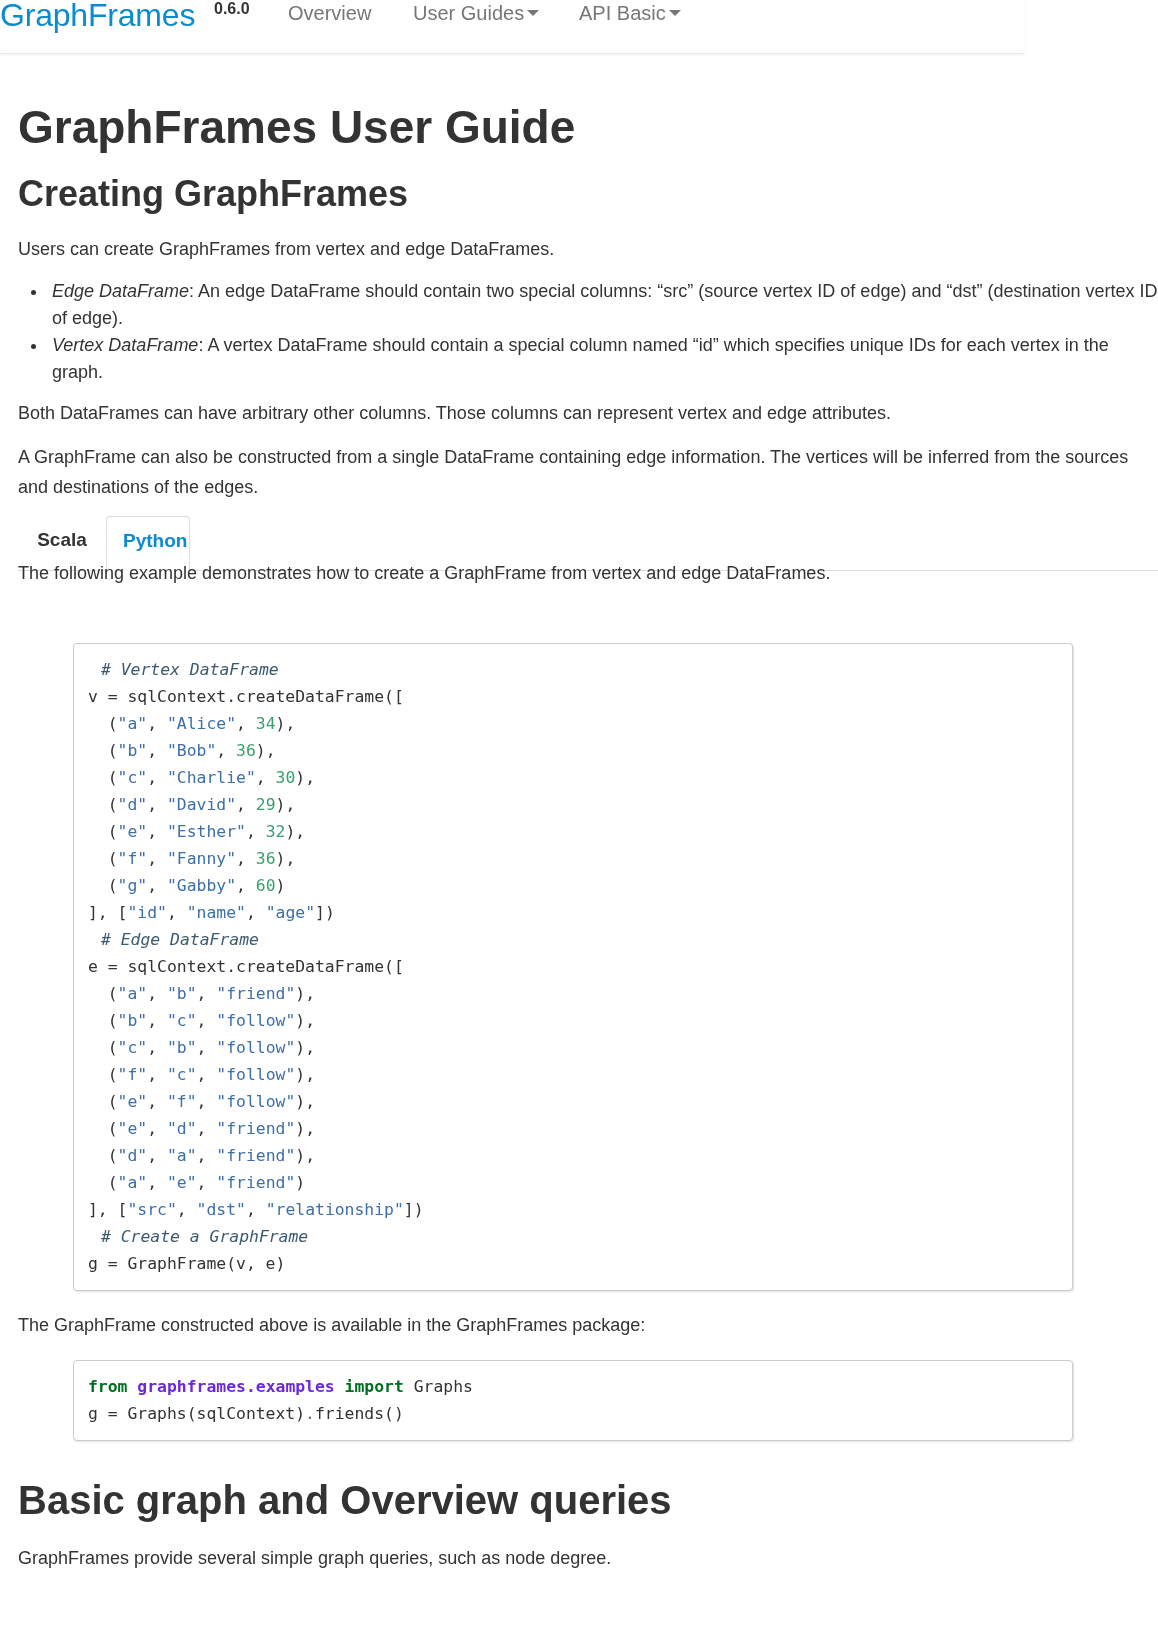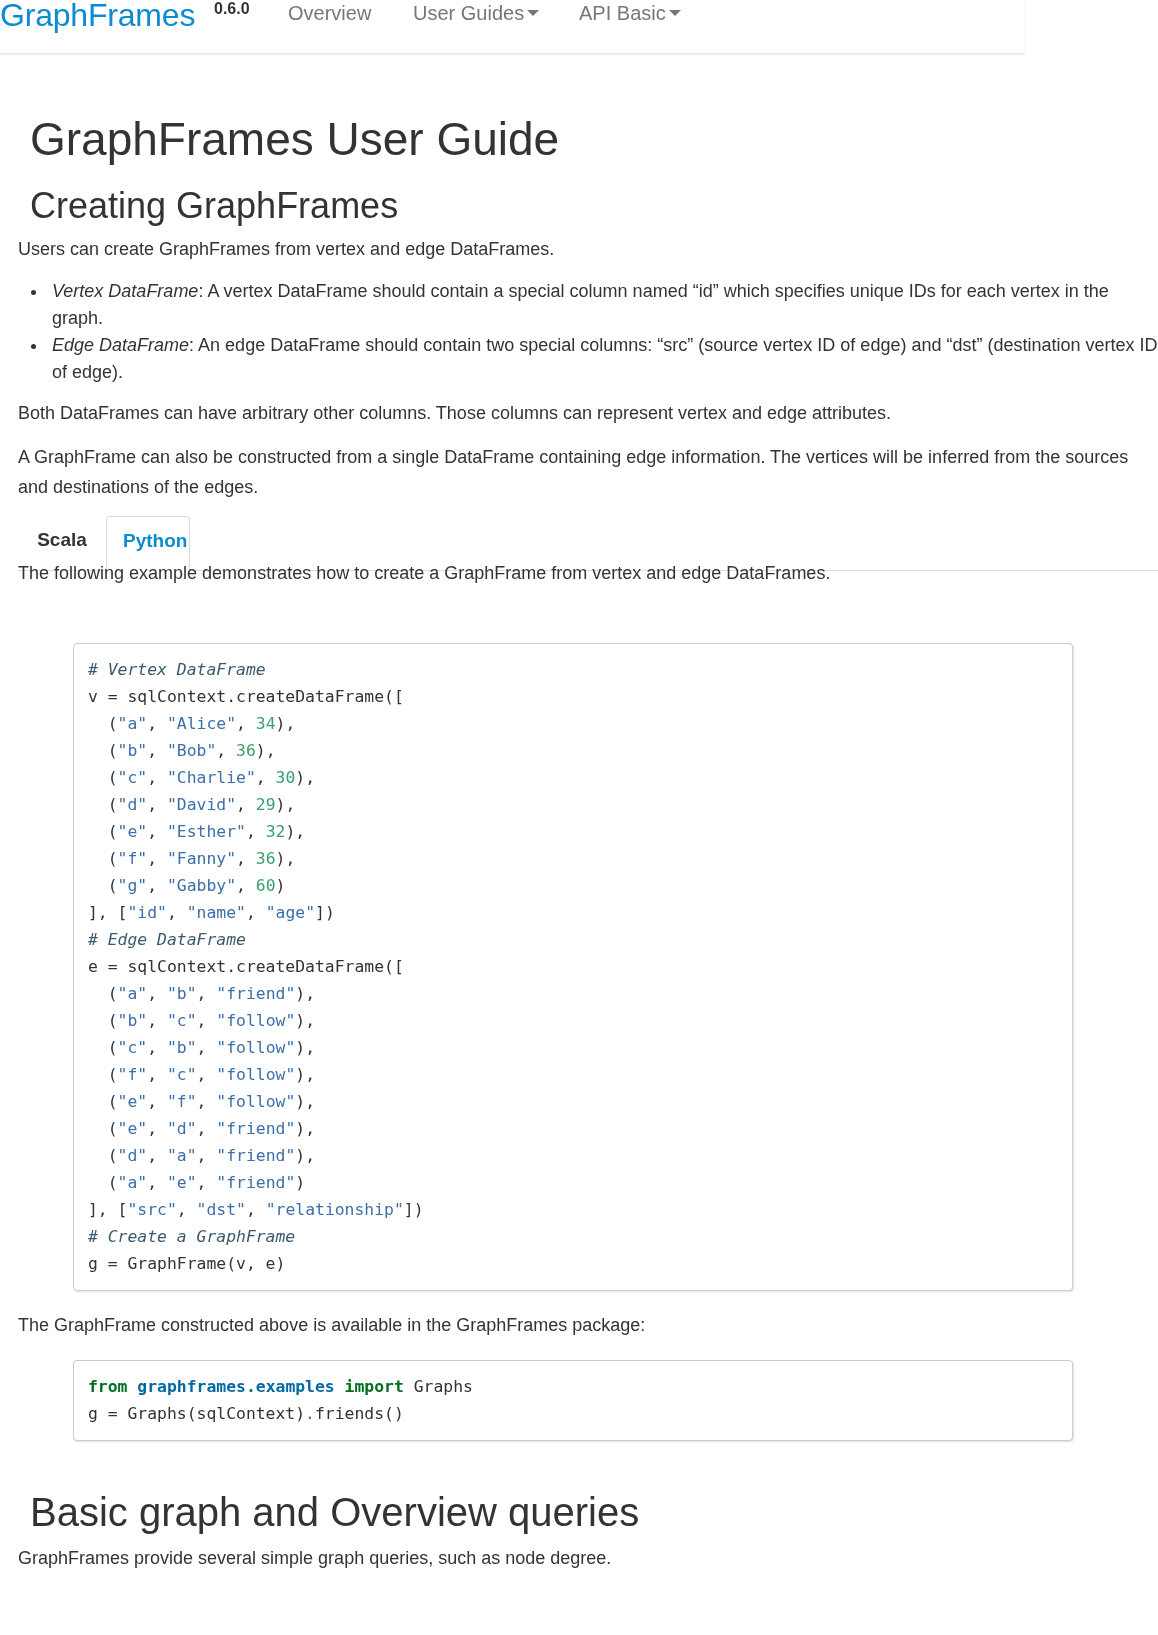--- a/index.html
+++ b/index.html
@@ -7,61 +7,61 @@
          font-family: "Liberation Sans", sans-serif; color: #333; }
   .navbar { position: absolute; left: 0; top: 0; width: 1024px; height: 53px;
             background: #fff; border-bottom: 1px solid #e7e7e7;
             box-shadow: 0 1px 3px rgba(0,0,0,0.06); }
   .brand { position: absolute; left: 0; top: -3px; font-size: 32px; color: #0b8bd0; text-decoration: none; letter-spacing: -0.2px; }
   .version { position: absolute; left: 214px; top: 0px; font-size: 16px; font-weight: bold; color: #333; }
   .navlink { position: absolute; top: 2px; font-size: 20px; color: #777; }
   .caret { display: inline-block; width: 0; height: 0; border-left: 6px solid transparent;
            border-right: 6px solid transparent; border-top: 6px solid #777; margin-left: 3px; vertical-align: middle; position: relative; top: -2px; }
   .content { position: absolute; left: 18px; top: 0; width: 1140px; }
-  h1 { position: absolute; margin: 12px; font-weight: normal; color: #333; }
+  h1 { position: absolute; margin: 0; font-weight: bold; color: #333; }
   .h-main { top: 100px; font-size: 46px; }
   .h-sub { top: 173px; font-size: 36px; }
   .h-basic { top: 1478px; font-size: 40px; }
   p.t { position: absolute; margin: 0; font-size: 18px; line-height: 30px; color: #333; width: 1140px; }
   ul.bl { position: absolute; margin: 0; padding: 0; list-style: none; top: 278px; width: 1140px; }
   ul.bl li { position: relative; padding-left: 34px; font-size: 18px; line-height: 27px; margin-bottom: 0px; }
   ul.bl li::before { content: ""; position: absolute; left: 13px; top: 12px; width: 5px; height: 5px; border-radius: 50%; background: #333; }
   .tabs { position: absolute; left: 0; top: 536px; width: 1140px; height: 54px; border-bottom: 1px solid #ddd; }
   .tab { position: absolute; top: 0; height: 53px; line-height: 48px; font-size: 19px; font-weight: bold; padding: 0 17px; box-sizing: border-box; text-align: center; }
   .tab-scala { left: 0; color: #333; width: 88px; }
   .tab-python { left: 88px; width: 84px; color: #0b8bd0; border: 1px solid #ddd; border-bottom: 1px solid #fff; border-radius: 4px 4px 0 0; background: #fff; height: 55px; padding-left: 16px; }
   .code { position: absolute; left: 55px; width: 1000px; border: 1px solid #ccc; border-radius: 4px;
           box-shadow: 1px 1px 2px rgba(0,0,0,0.12); background: #fff; box-sizing: border-box; padding: 12px 14px; }
   .code pre { margin: 0; font-family: "DejaVu Sans Mono", monospace; font-size: 16.4px; line-height: 27px; color: #333; }
-  .cm { color: #3b5a6e; font-style: italic; }
+  .cm { color: #3b5a6e; font-style: italic; margin-left: 13px; }
   .st { color: #3d6fa8; }
   .nm { color: #3aa06d; }
   .kw { color: #007020; font-weight: bold; }
-  .mod { color: #0369a1; font-weight: bold; margin-top: 17px; }
+  .mod { color: #6d28d9; font-weight: bold; margin-top: 17px; }
   .op { color: #666; }
 </style>
 </head>
 <body>
 
 <div class="navbar">
   <a class="brand">GraphFrames</a>
   <span class="version">0.6.0</span>
   <span class="navlink" style="left:288px"><span>Overview</span></span>
   <span class="navlink" style="left:413px"><span>User Guides</span><span class="caret"></span></span>
   <span class="navlink" style="left:579px"><span>API Basic</span><span class="caret"></span></span>
 </div>
 
 <div class="content">
   <h1 class="h-main">GraphFrames User Guide</h1>
   <h1 class="h-sub">Creating GraphFrames</h1>
   <p class="t" style="top:234px">Users can create GraphFrames from vertex and edge DataFrames.</p>
 
   <ul class="bl">
+    <li><em>Edge DataFrame</em><span>: An edge DataFrame should contain two special columns: “src” (source vertex ID of edge) and “dst” (destination vertex ID of edge).</span></li>
     <li><em>Vertex DataFrame</em><span>: A vertex DataFrame should contain a special column named “id” which specifies unique IDs for each vertex in the graph.</span></li>
-    <li><em>Edge DataFrame</em><span>: An edge DataFrame should contain two special columns: “src” (source vertex ID of edge) and “dst” (destination vertex ID of edge).</span></li>
   </ul>
 
   <p class="t" style="top:398px">Both DataFrames can have arbitrary other columns. Those columns can represent vertex and edge attributes.</p>
   <p class="t" style="top:442px">A GraphFrame can also be constructed from a single DataFrame containing edge information. The vertices will be inferred from the sources and destinations of the edges.</p>
 
   <div class="tabs" style="top:516px">
     <div class="tab tab-scala">Scala</div>
     <div class="tab tab-python">Python</div>
   </div>
 

